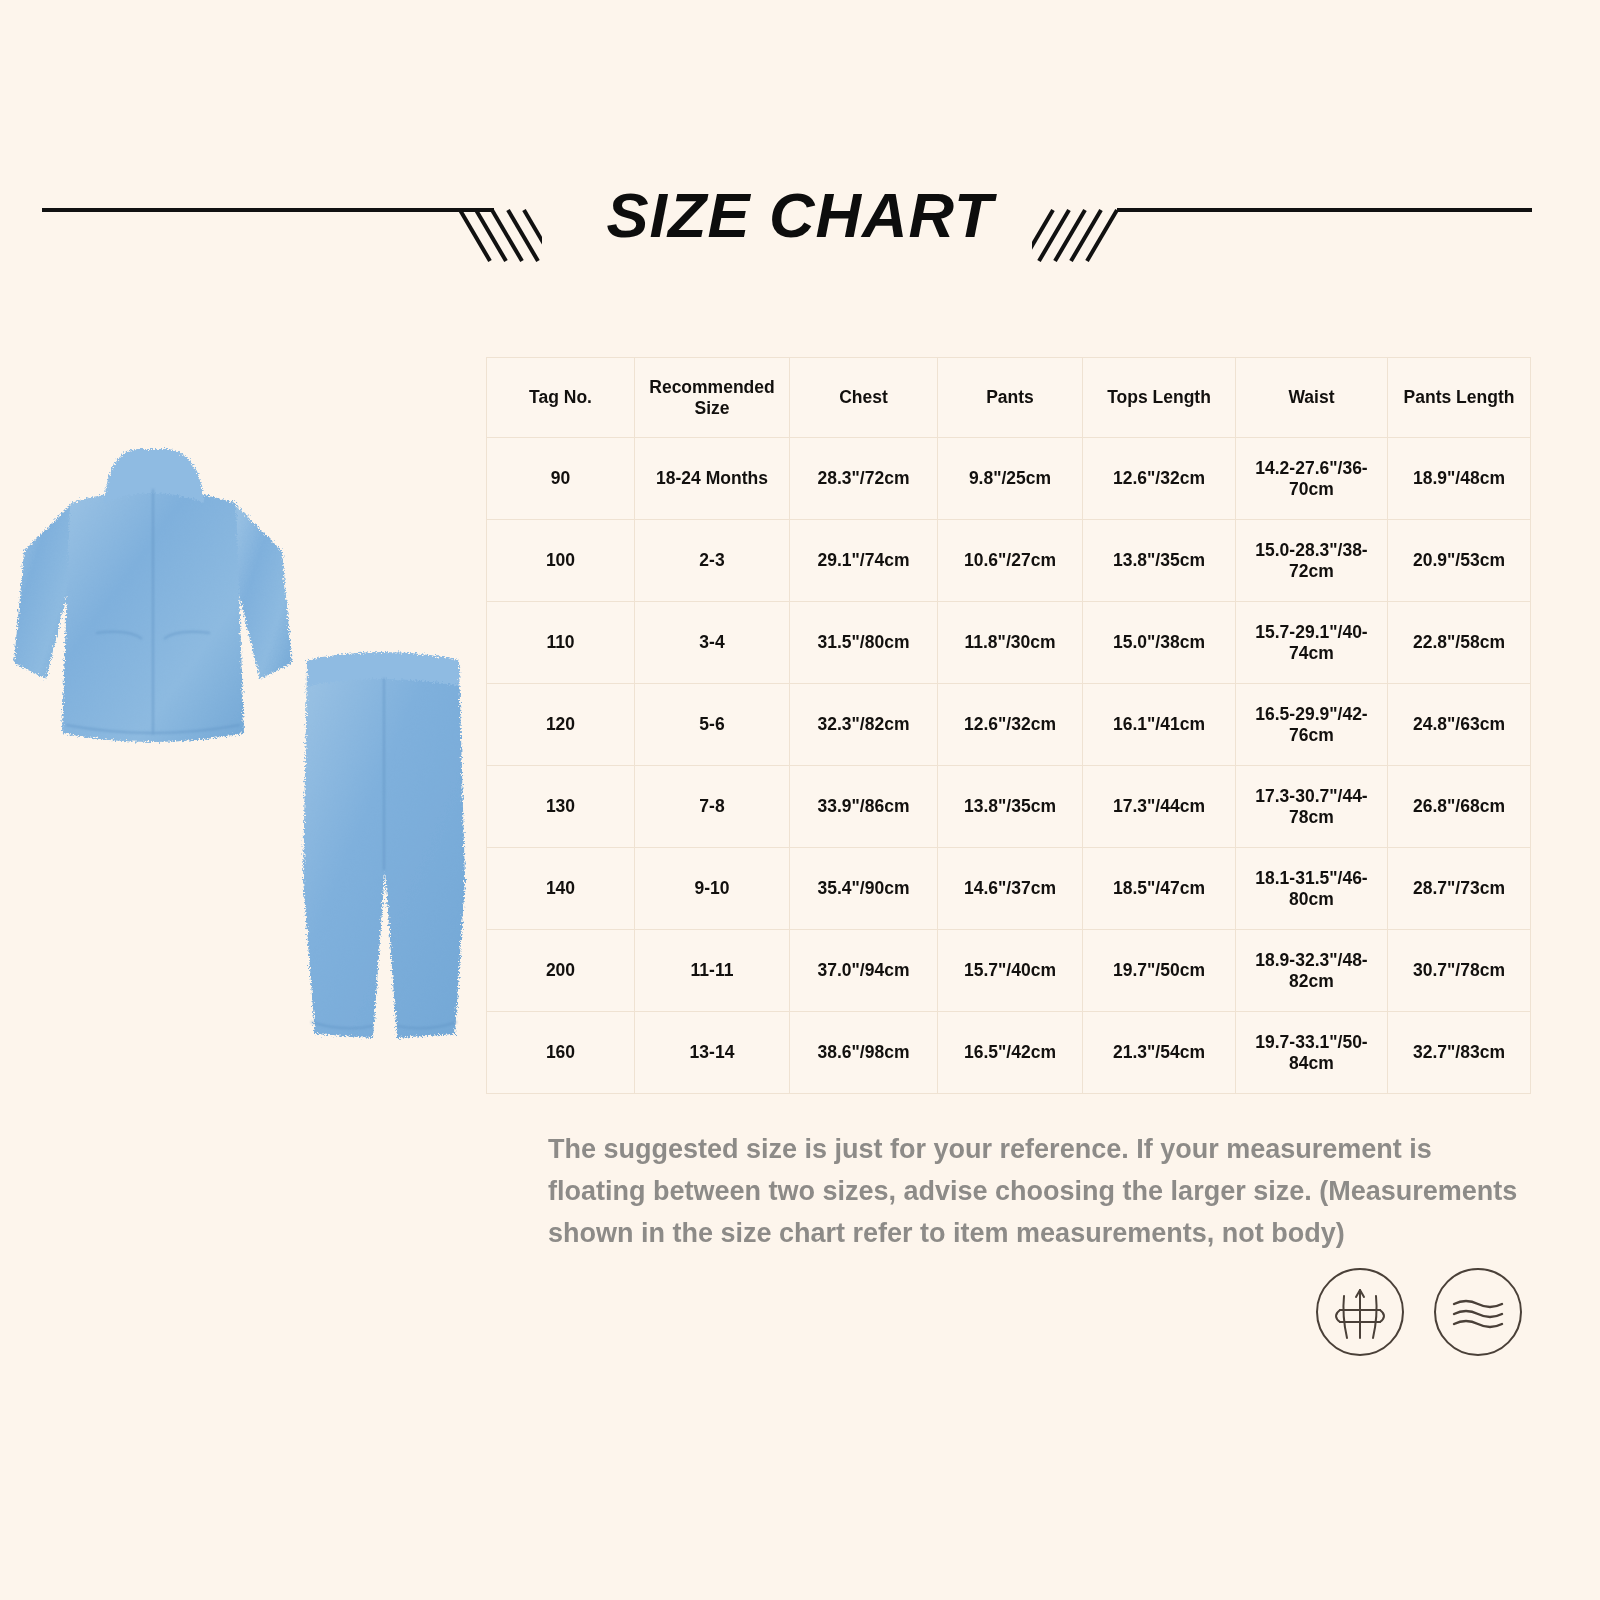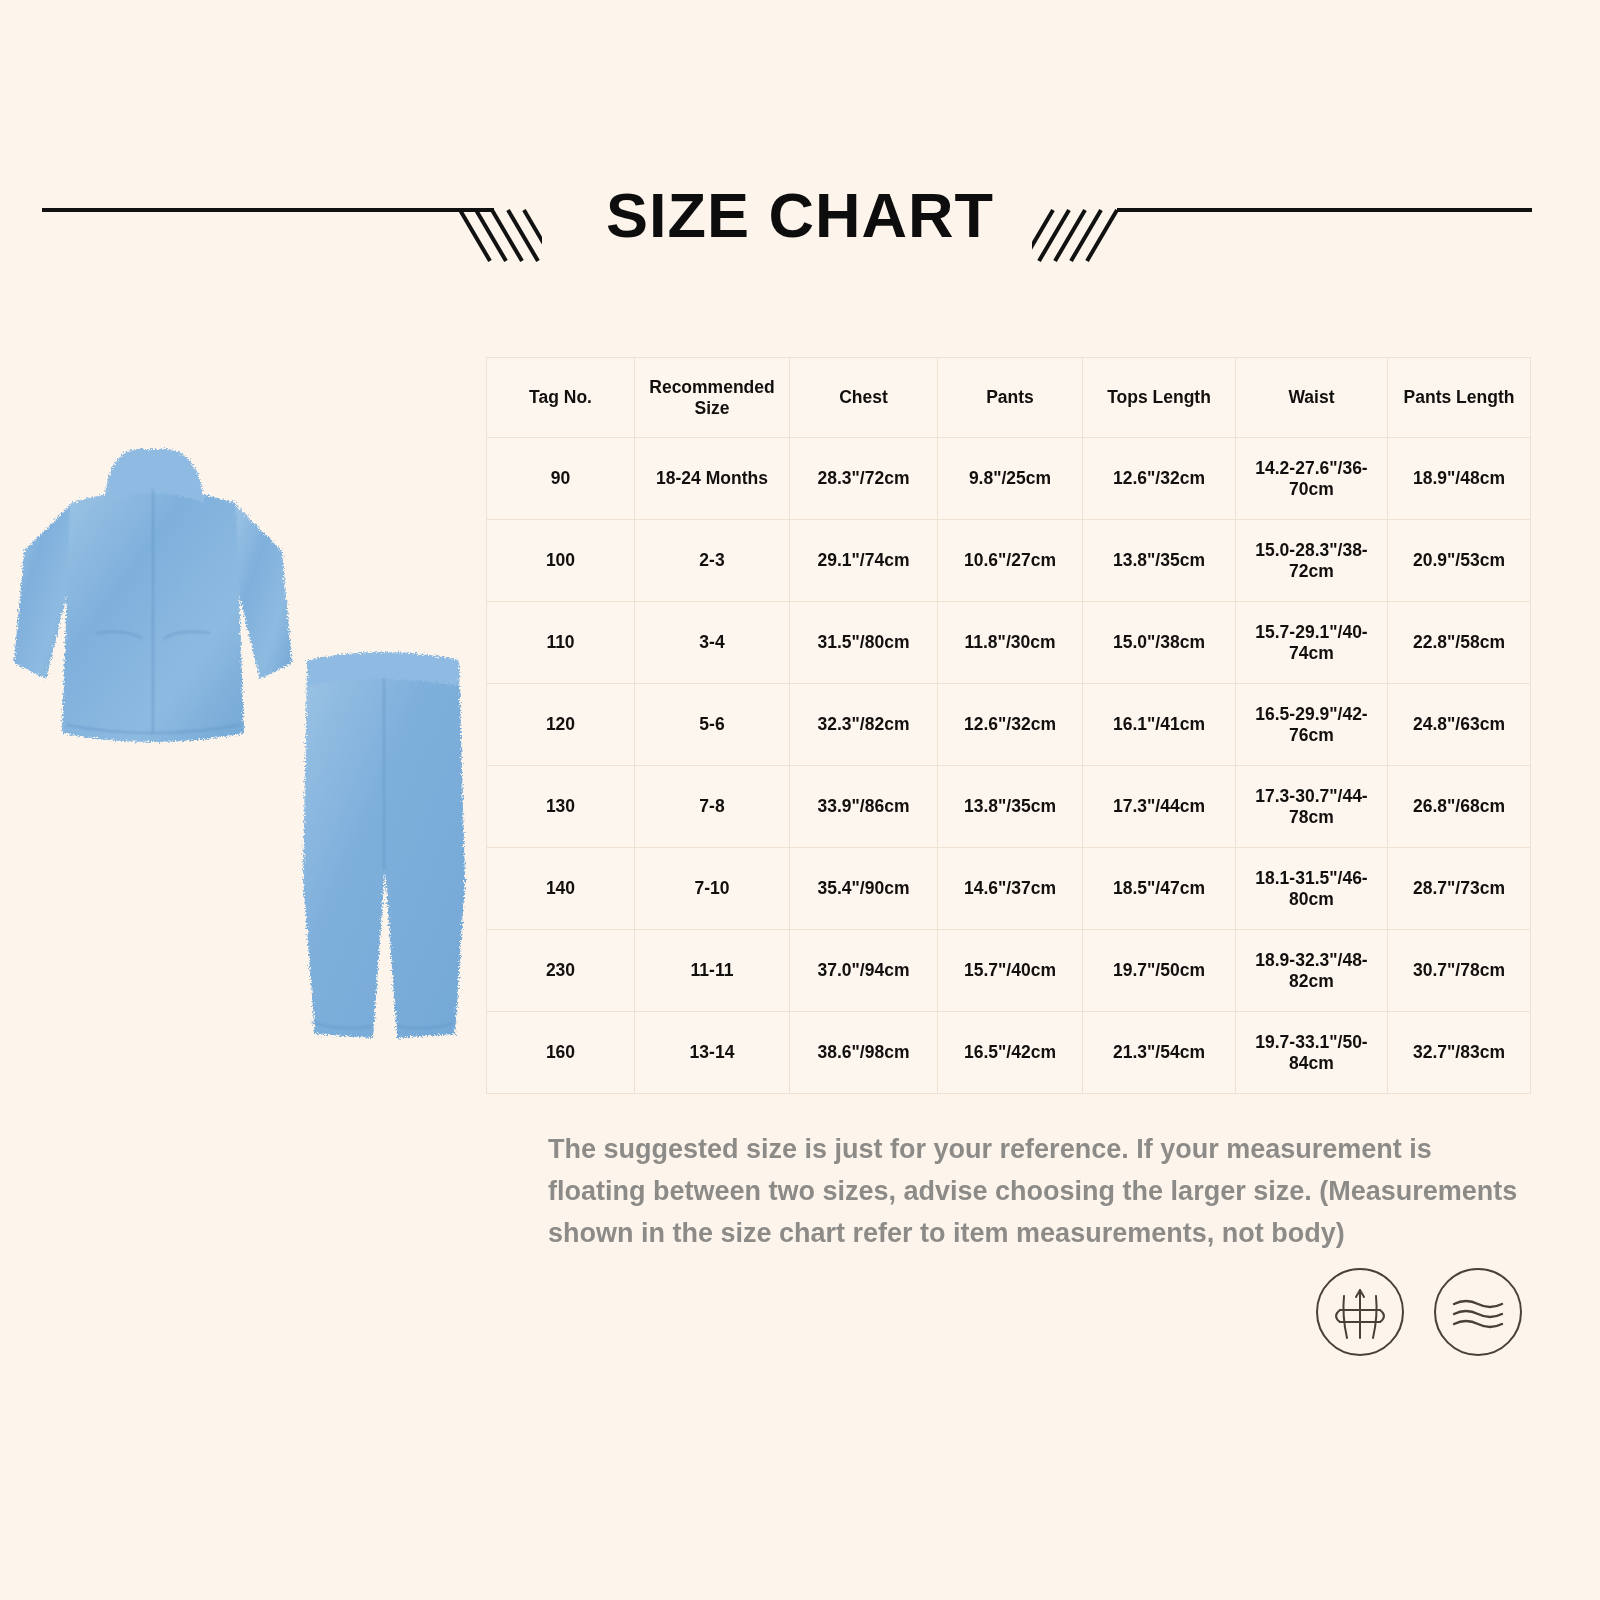--- a/index.html
+++ b/index.html
@@ -20,20 +20,21 @@
   #page-title {
     position:absolute;
     left:0; top:0;
     width:1600px;
     text-align:center;
     font-size:63px;
     font-weight:bold;
     letter-spacing:1px;
     color:#0d0d0d;
     line-height:100px;
+    font-style:italic;
   }
   .deco { position:absolute; top:0; height:100px; }
   #deco-left  { left:42px;  width:500px; }
   #deco-right { left:1032px; width:500px; }
 
   
   #product-group {
     position:absolute;
     left:0px; top:415px;
     width:470px; height:650px;
@@ -249,29 +250,29 @@
         <td>130</td>
         <td>7-8</td>
         <td>33.9"/86cm</td>
         <td>13.8"/35cm</td>
         <td>17.3"/44cm</td>
         <td>17.3-30.7"/44-78cm</td>
         <td>26.8"/68cm</td>
       </tr>
       <tr>
         <td>140</td>
-        <td>7-10</td>
+        <td>9-10</td>
         <td>35.4"/90cm</td>
         <td>14.6"/37cm</td>
         <td>18.5"/47cm</td>
         <td>18.1-31.5"/46-80cm</td>
         <td>28.7"/73cm</td>
       </tr>
       <tr>
-        <td>230</td>
+        <td>200</td>
         <td>11-11</td>
         <td>37.0"/94cm</td>
         <td>15.7"/40cm</td>
         <td>19.7"/50cm</td>
         <td>18.9-32.3"/48-82cm</td>
         <td>30.7"/78cm</td>
       </tr>
       <tr>
         <td>160</td>
         <td>13-14</td>

